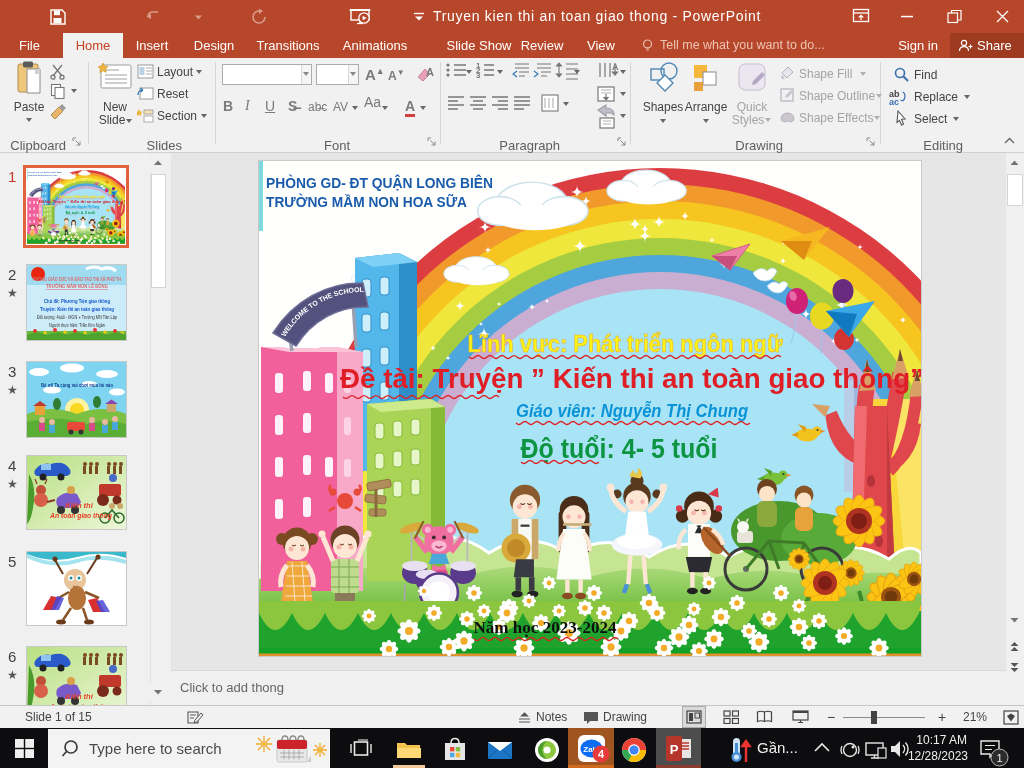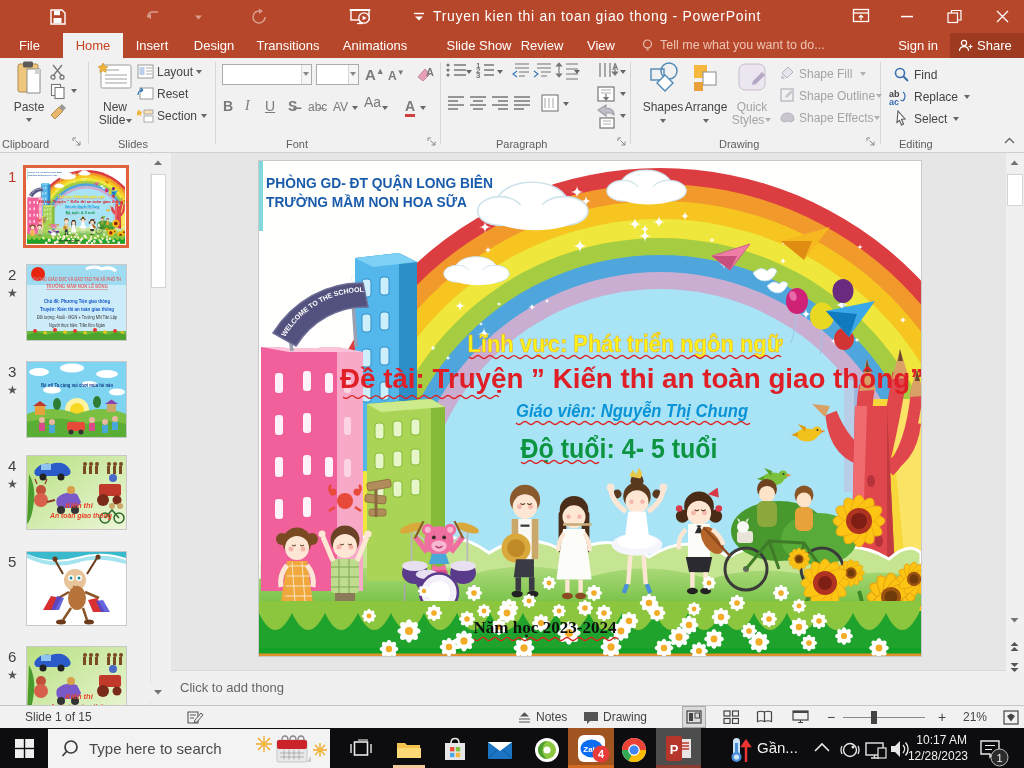--- a/index.html
+++ b/index.html
@@ -9,21 +9,21 @@
 
 #titlebar { position:absolute; left:0; top:0; width:1024px; height:33px; background:#b7472a; }
 #titletext { position:absolute; left:433px; top:8px; color:#fff; font-size:14px; letter-spacing:0.7px; }
 
 #tabrow { position:absolute; left:0; top:33px; width:1024px; height:25px; background:#b7472a; }
 .tab { position:absolute; top:0; height:25px; line-height:25px; color:#fff; font-size:13px; text-align:center; }
 #tab-home { background:#f1f1f1; color:#c8431f; }
 
 #ribbon { position:absolute; left:0; top:58px; width:1024px; height:95px; background:#f1f1f1; border-bottom:1px solid #d2d0ce; }
 .gsep { position:absolute; top:4px; width:1px; height:82px; background:#d8d6d4; }
-.glabel { position:absolute; top:80px; font-size:11px; color:#605e5c; text-align:left; }
+.glabel { position:absolute; top:80px; font-size:13px; color:#605e5c; text-align:right; }
 .btext { font-size:12px; color:#444; }
 .launcher { position:absolute; width:10px; height:10px; }
 .dd { position:absolute; width:0; height:0; border-left:3.5px solid transparent; border-right:3.5px solid transparent; border-top:4px solid #666; }
 .fbtn { font-size:14px; color:#7a7a7a; }
 
 #thumbpanel { position:absolute; left:0; top:153px; width:171px; height:552px; background:#f0f0f0; }
 #editor { position:absolute; left:171px; top:153px; width:853px; height:517px; background:#e6e6e6; }
 #notes { position:absolute; left:171px; top:670px; width:853px; height:35px; background:#f0f0f0; border-top:1px solid #d8d8d8; }
 #statusbar { position:absolute; left:0; top:705px; width:1024px; height:23px; background:#f1f1f1; border-top:1px solid #c6c6c6; font-size:12px; color:#444; }
 #taskbar { position:absolute; left:0; top:728px; width:1024px; height:40px; background:#0d0d0f;padding-left:32px; }

